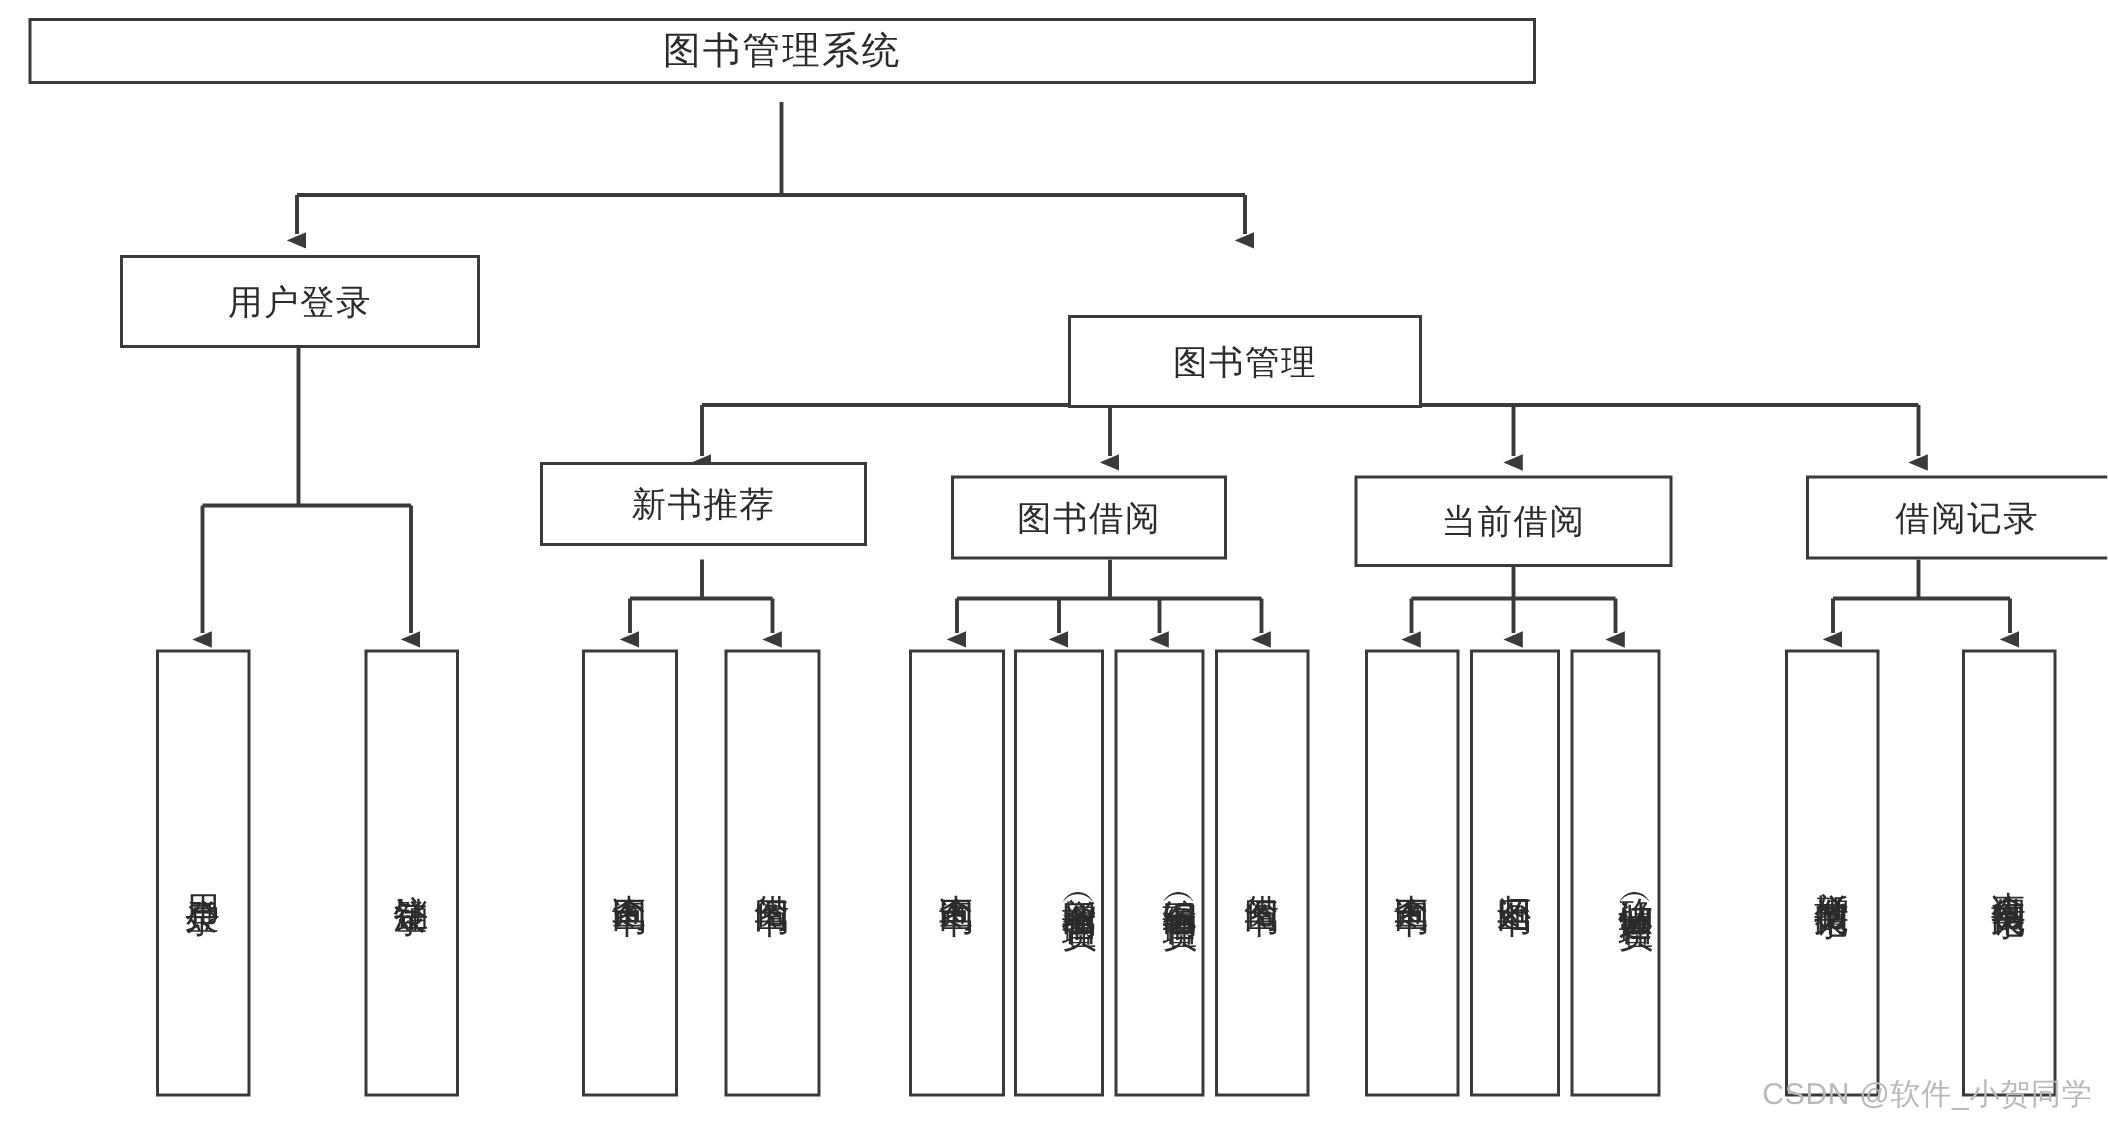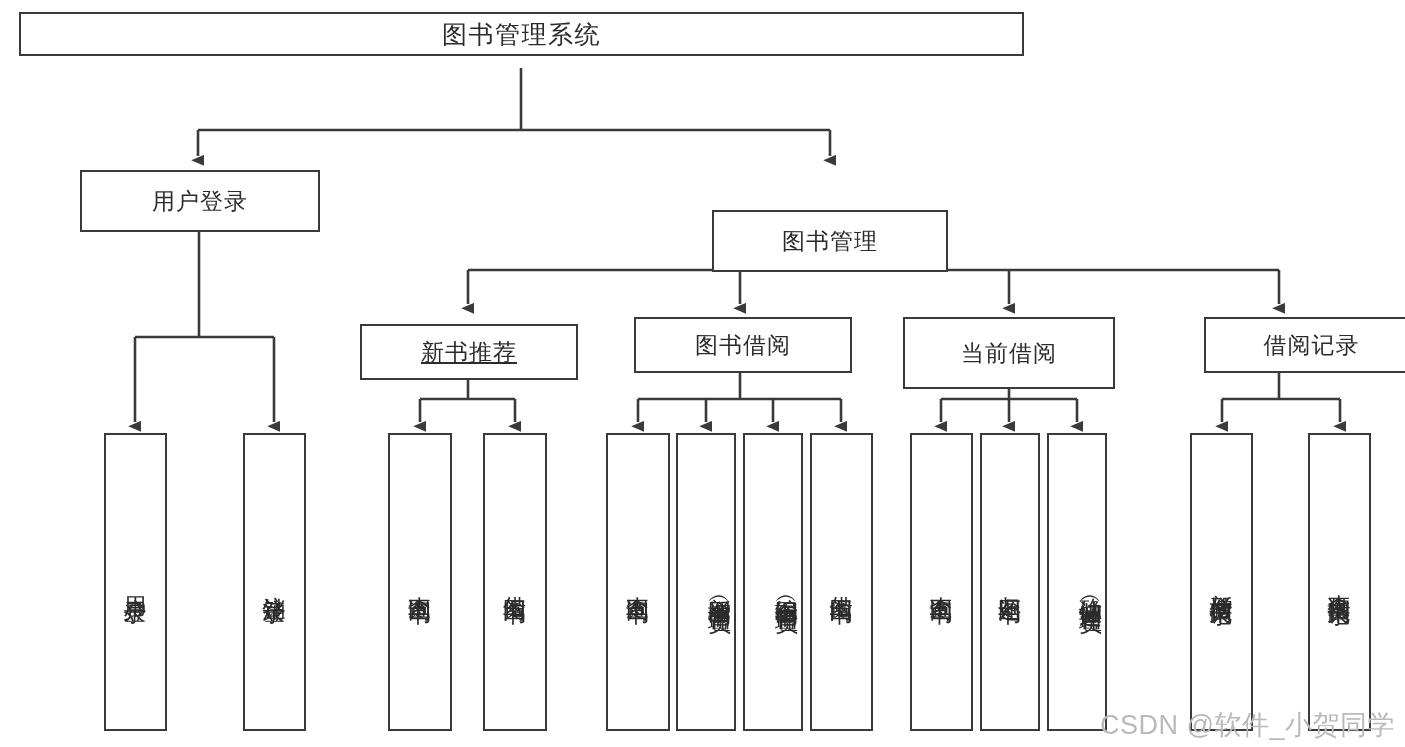--- a/index.html
+++ b/index.html
@@ -51,21 +51,21 @@
     padding-top:0;
   }
   #title-node{
     font-size:25px;
     letter-spacing:1.5px;
   }
   #watermark{
     position:absolute;
     right:10px;
     bottom:4px;
-    font-size:27px;
+    font-size:20px;
     color:#b9b9b9;
     letter-spacing:0.5px;
     white-space:nowrap;
   }
 </style>
 </head>
 <body>
 
 <div id="canvas">
 
@@ -121,25 +121,25 @@
       <path d="M1340,399 L1340,422" marker-end="url(#arrow)"></path>
     </g>
   </svg>
 
   <div class="node horiz" id="title-node" style="left:19px; top:12px; width:1005px; height:44px;">图书管理系统</div>
 
   <div class="node horiz" style="left:80px; top:170px; width:240px; height:62px;">用户登录</div>
 
   <div class="node horiz" style="left:712px; top:170px; width:236px; height:62px;margin-top:40px;">图书管理</div>
 
-  <div class="node horiz" style="left:360px; top:324px; width:218px; height:56px;text-decoration:underline;">新书推荐</div>
+  <div class="node horiz" style="left:360px; top:308px; width:218px; height:56px;">新书推荐</div>
 
-  <div class="node horiz" style="left:634px; top:317px; width:218px; height:56px;">图书借阅</div>
+  <div class="node horiz" style="left:634px; top:317px; width:184px; height:56px;">图书借阅</div>
 
-  <div class="node horiz" style="left:903px; top:317px; width:212px; height:72px;">当前借阅</div>
+  <div class="node horiz" style="left:903px; top:317px; width:212px; height:61px;">当前借阅</div>
 
   <div class="node horiz" style="left:1172px; top:317px; width:215px; height:56px;margin-left:32px;">借阅记录</div>
 
   <div class="node vert midstart" style="left:104px; top:433px; width:63px; height:298px;">用户登录</div>
 
   <div class="node vert midstart" style="left:243px; top:433px; width:63px; height:298px;">注销登录</div>
 
   <div class="node vert midstart" style="left:388px; top:433px; width:64px; height:298px;">查询图书</div>
 
   <div class="node vert midstart" style="left:483px; top:433px; width:64px; height:298px;">借阅图书</div>

